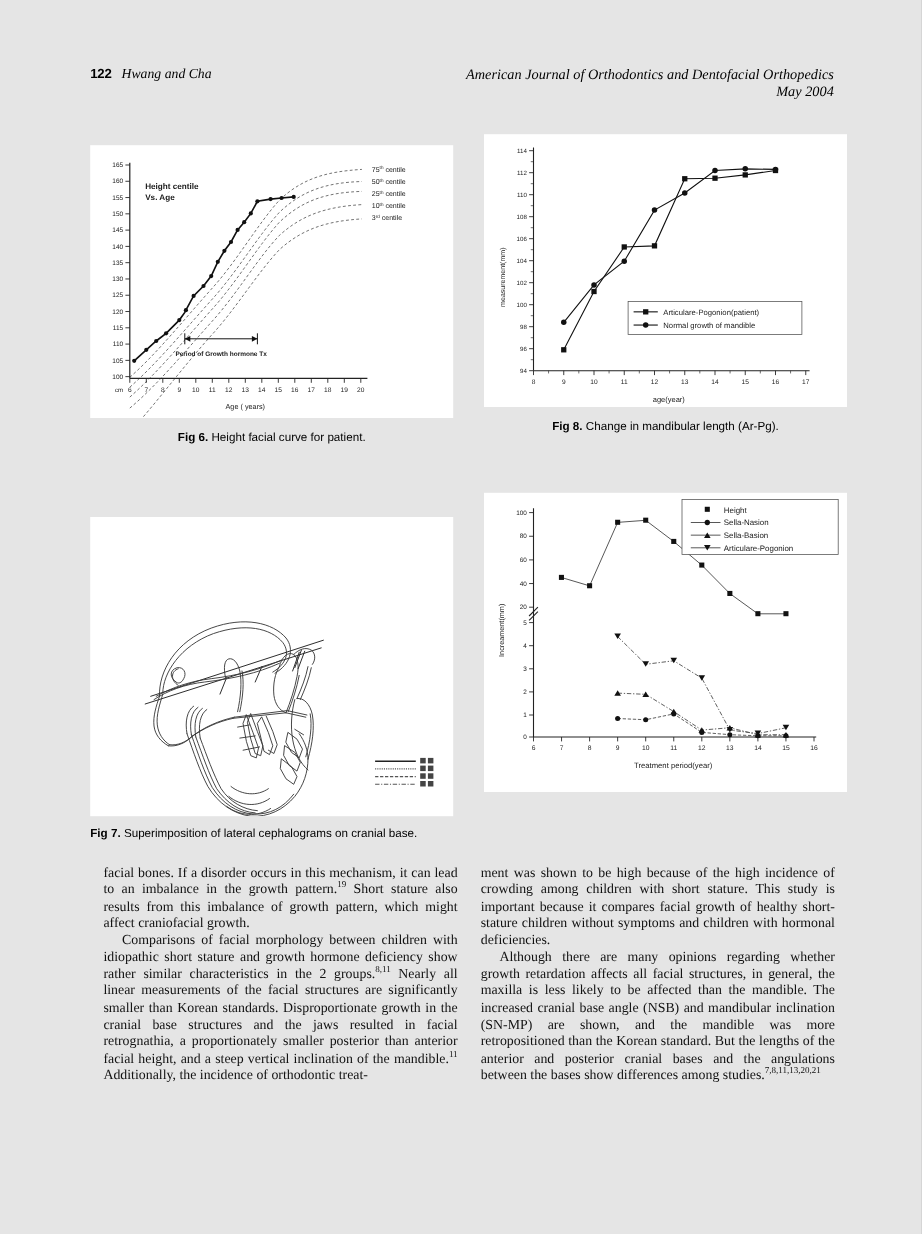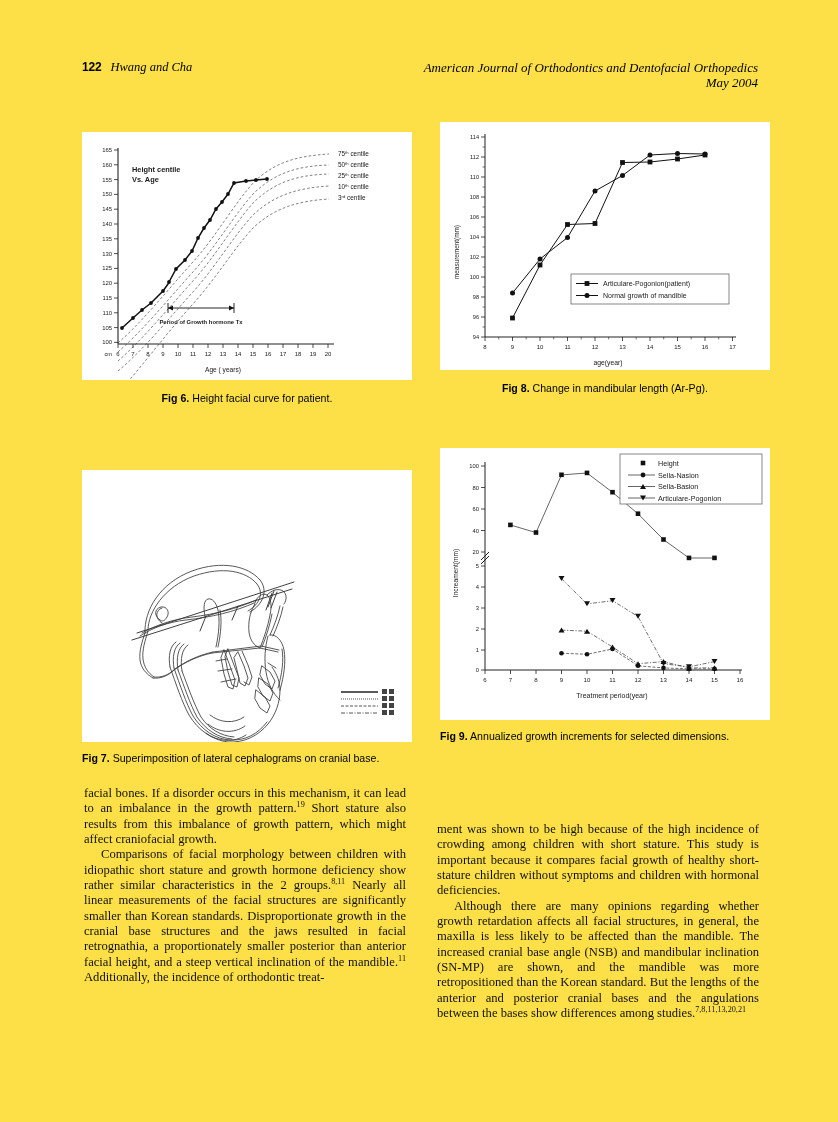--- a/index.html
+++ b/index.html
@@ -1,18 +1,18 @@
 <!DOCTYPE html>
 <html><head>
 <meta charset="utf-8">
 <style>
   html,body{margin:0;padding:0;background:#b9b9b9;}
   body{font-family:"Liberation Serif",serif;}
   .page{
-    position:relative;width:838px;height:1122px;background:#fde047;margin:0 auto;
+    position:relative;width:838px;height:1122px;background:#e5e5e5;margin:0 auto;
     overflow:hidden;
   }
   
   .runhead{position:absolute;left:82px;top:60px;width:676px;height:36px;}
   .rh-left{position:absolute;left:0;top:0;font-size:11.5px;}
   .rh-pageno{font-weight:bold;font-style:normal;font-family:"Liberation Sans",sans-serif;font-size:12px;letter-spacing:-.2px;}
   .rh-authors{font-style:italic;margin-left:9px;font-size:12.5px;}
   .rh-right{position:absolute;right:0;top:0;text-align:right;font-style:italic;font-size:13px;line-height:15px;}
   .rh-right div{white-space:nowrap;}
 
@@ -24,22 +24,22 @@
   .cap-center{text-align:center;}
   svg{display:block;}
   text{font-family:"Liberation Sans",sans-serif;fill:#1a1a1a;}
 
   
   .col{position:absolute;width:322px;font-size:12.6px;line-height:15.35px;text-align:justify;
        font-family:"Liberation Serif",serif;color:#111;hyphens:none;}
   .col p{margin:0;text-indent:0;}
   .col p.ind{text-indent:17px;}
   sup{font-size:8.2px;vertical-align:super;line-height:0;}
-  .colL{left:84px;top:786px;}
-  .colR{left:437px;top:786px;margin-top:36px;}
+  .colL{left:94px;top:786px;}
+  .colR{left:437px;top:786px;}
 </style>
 </head>
 <body>
 
 <div class="page">
 
   <div class="runhead">
     <div class="rh-left">
       <span class="rh-pageno">122</span><span class="rh-authors">Hwang and Cha</span>
     </div>
@@ -562,24 +562,20 @@
             <line x1="188" y1="38.5" x2="215" y2="38.5" stroke="#555" stroke-width="0.9"></line>
             <path d="M200,41 h6 l-3,-5 z" fill="#111"></path>
             <text x="218" y="41.1" font-size="7.2" fill="#111">Sella-Basion</text>
             <line x1="188" y1="50" x2="215" y2="50" stroke="#555" stroke-width="0.9"></line>
             <path d="M200,47.5 h6 l-3,5 z" fill="#111"></path>
             <text x="218" y="52.6" font-size="7.2" fill="#111">Articulare-Pogonion</text>
           </g>
         </g>
       </svg>
     </div>
-    <div class="cap" style="margin-top:10px;width:322px;">
-      <b>Fig 9.</b>
-      <span>Annualized growth increments for selected dimensions.</span>
-    </div>
   </div>
 
   <div class="col colL">
     <p>facial bones. If a disorder occurs in this mechanism, it can lead to an imbalance in the growth pattern.<sup>19</sup> Short stature also results from this imbalance of growth pattern, which might affect craniofacial growth.</p>
     <p class="ind">Comparisons of facial morphology between children with idiopathic short stature and growth hormone deficiency show rather similar characteristics in the 2 groups.<sup>8,11</sup> Nearly all linear measurements of the facial structures are significantly smaller than Korean standards. Disproportionate growth in the cranial base structures and the jaws resulted in facial retrognathia, a proportionately smaller posterior than anterior facial height, and a steep vertical inclination of the mandible.<sup>11</sup> Additionally, the incidence of orthodontic treat-</p>
   </div>
 
   <div class="col colR">
     <p>ment was shown to be high because of the high incidence of crowding among children with short stature. This study is important because it compares facial growth of healthy short-stature children without symptoms and children with hormonal deficiencies.</p>
     <p class="ind">Although there are many opinions regarding whether growth retardation affects all facial structures, in general, the maxilla is less likely to be affected than the mandible. The increased cranial base angle (NSB) and mandibular inclination (SN-MP) are shown, and the mandible was more retropositioned than the Korean standard. But the lengths of the anterior and posterior cranial bases and the angulations between the bases show differences among studies.<sup>7,8,11,13,20,21</sup></p>

